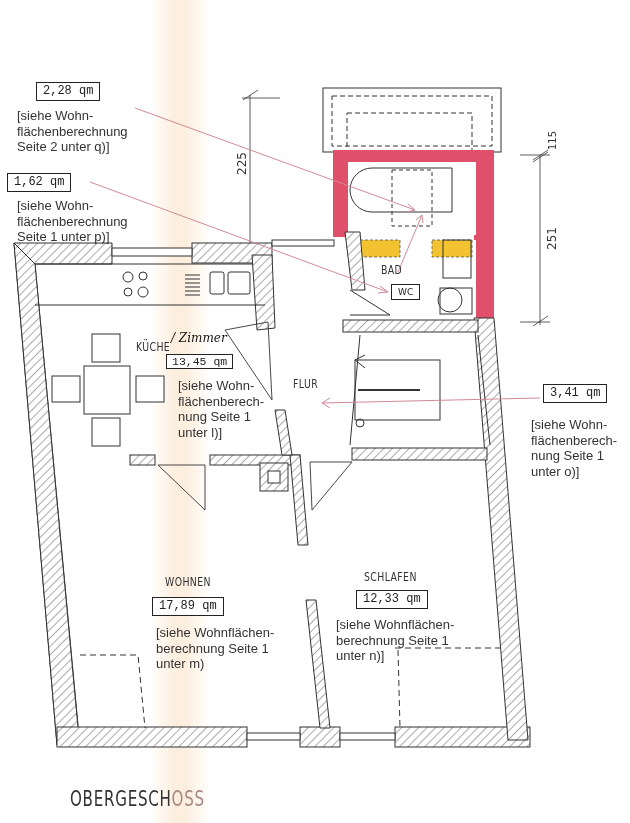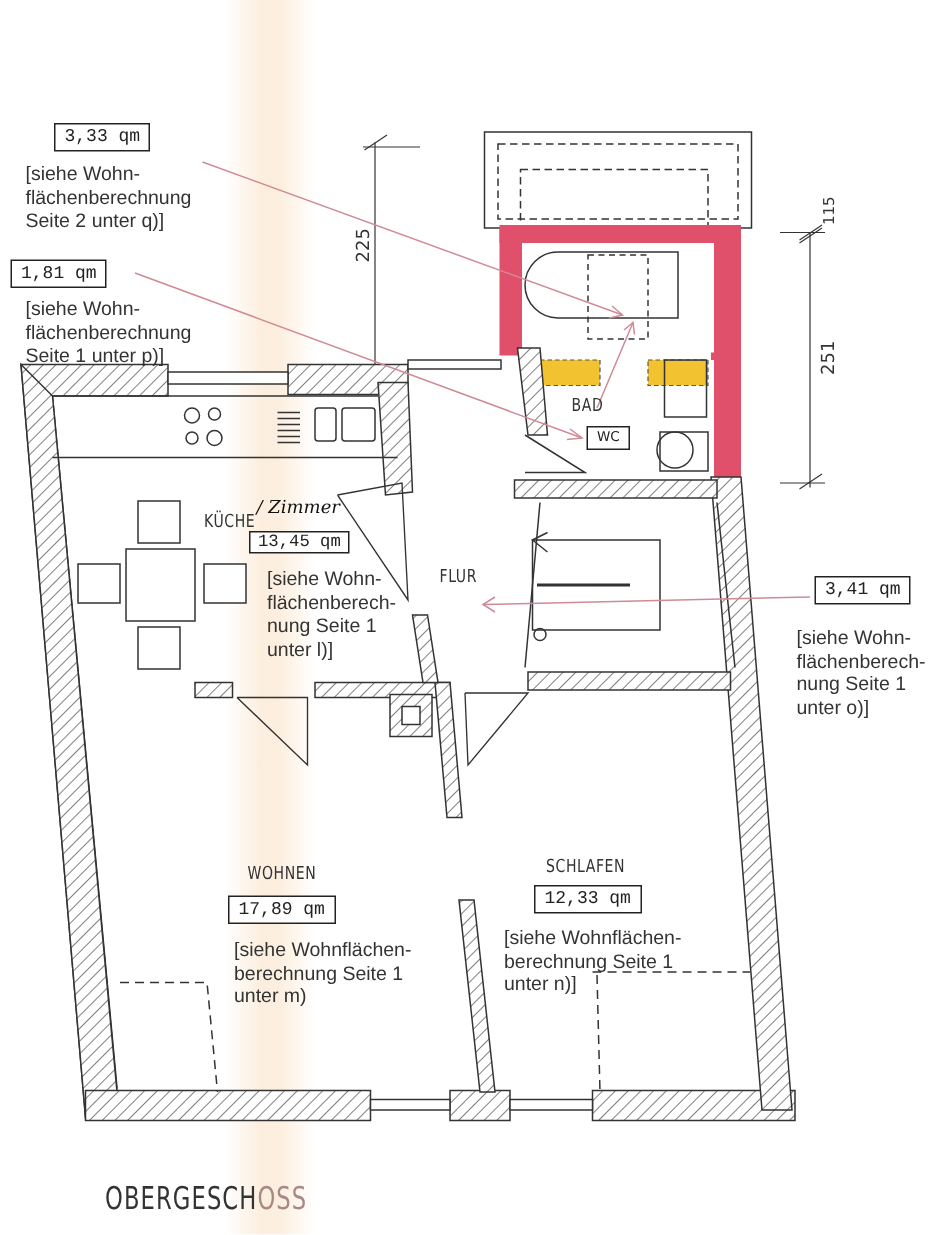--- a/index.html
+++ b/index.html
@@ -152,26 +152,26 @@
     <polyline points="408,204 415,210 406,212"></polyline>
     <line x1="90" y1="182" x2="388" y2="292"></line>
     <polyline points="380,286 388,292 378,293"></polyline>
     <line x1="540" y1="398" x2="322" y2="403"></line>
     <polyline points="330,398 322,403 330,408"></polyline>
     <line x1="398" y1="272" x2="422" y2="215"></line>
     <polyline points="416,220 422,215 423,223"></polyline>
   </g>
 </svg>
 
-<div class="area-box" style="left:36px;top:82px;">3,33 qm</div>
+<div class="area-box" style="left:36px;top:82px;">2,28 qm</div>
 <div class="note" style="left:7px;top:108px;">[siehe Wohn-
 flächenberechnung
 Seite 2 unter q)]</div>
 
-<div class="area-box" style="left:7px;top:173px;">1,81 qm</div>
+<div class="area-box" style="left:7px;top:173px;">1,62 qm</div>
 <div class="note" style="left:7px;top:198px;">[siehe Wohn-
 flächenberechnung
 Seite 1 unter p)]</div>
 
 <div class="room-label" style="left:381px;top:263px;">BAD</div>
 <div class="wc-box" style="left:391px;top:284px;">WC</div>
 
 <div class="room-label" style="left:136px;top:340px;">KÜCHE</div>
 <div class="hand" style="left:171px;top:331px;text-align:center;">/ Zimmer</div>
 <div class="area-box" style="left:166px;top:354px;padding:0 5px;font-size:11.5px;line-height:13px;">13,45 qm</div>

